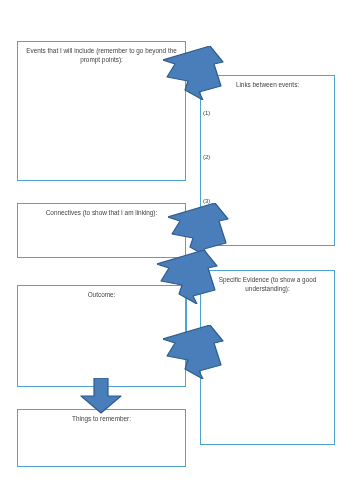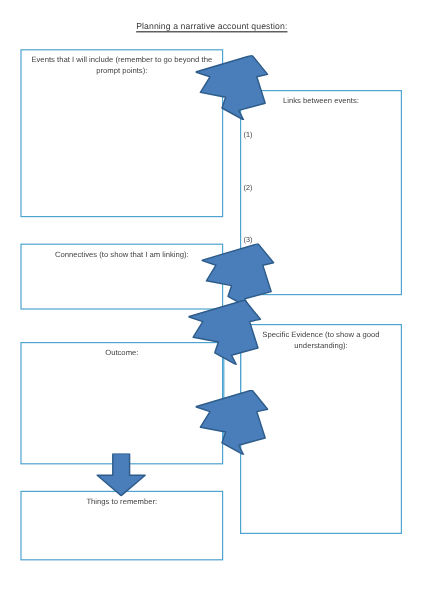--- a/index.html
+++ b/index.html
@@ -59,23 +59,20 @@
     position: absolute;
     width: 1px;
     background: #4FA3D1;
   }
 </style>
 </head>
 <body>
 
 <div id="page">
 
-  <div class="title">
-    <span>Planning a narrative account question:</span>
-  </div>
 
   <div class="box" style="left:17px; top:41px; width:169px; height:140px;">
     <div class="box-label">Events that I will include (remember to go beyond the prompt points):</div>
   </div>
 
   <div class="box" style="left:200px; top:75px; width:135px; height:171px;">
     <div class="box-label">Links between events:</div>
   </div>
   <div class="linknum" style="left:203px; top:110px;">(1)</div>
   <div class="linknum" style="left:203px; top:154px;">(2)</div>

